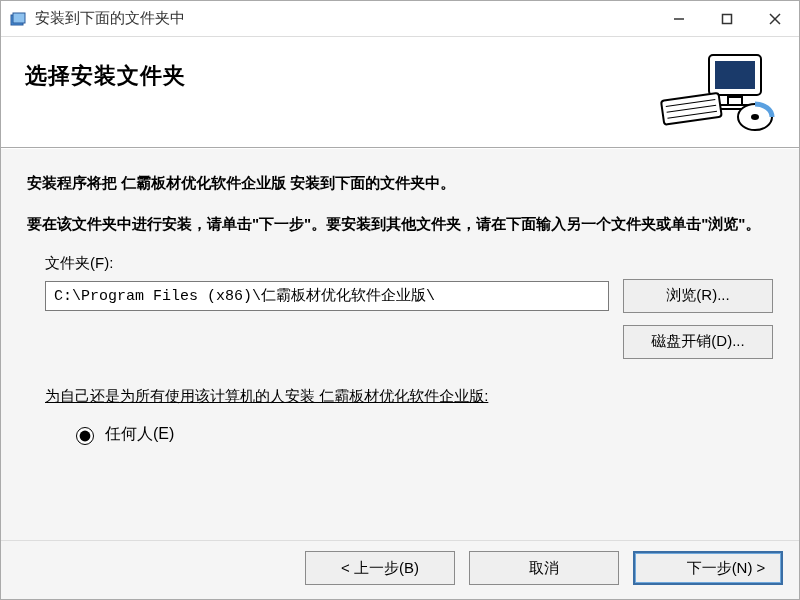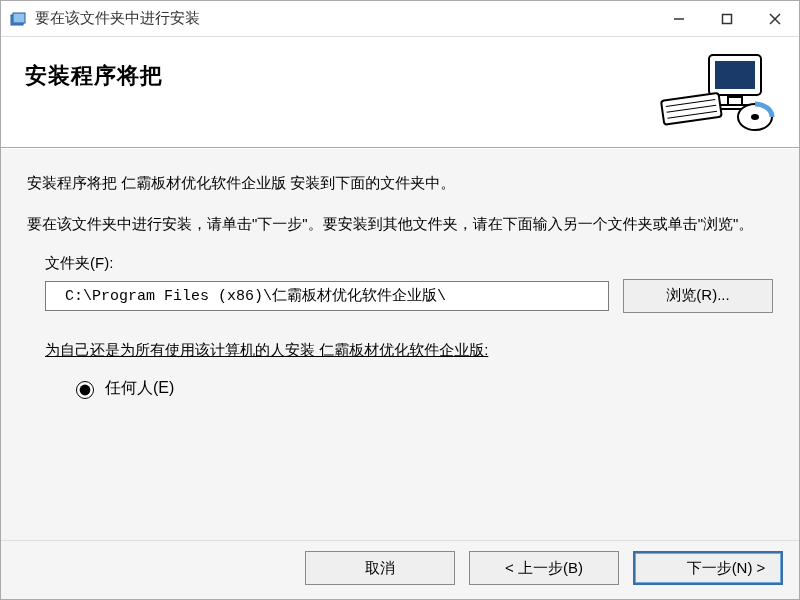--- a/index.html
+++ b/index.html
@@ -62,34 +62,34 @@
   .header-art {
     width: 120px; height: 80px;
   }
   .body-panel {
     flex: 1;
     background: #f5f5f5;
     border-top: 1px solid #fff;
     padding: 22px 26px 10px 26px;
     overflow: hidden;
   }
-  .instr { margin: 0 0 18px 0; line-height: 1.55; }
+  .instr { margin: 0 0 18px 0; line-height: 1.55; font-weight: bold; }
   .folder-label { margin: 8px 0 6px 18px; }
   .folder-row {
     display: flex;
     align-items: center;
     gap: 14px;
     margin-left: 18px;
   }
   .folder-input {
     flex: 1;
     height: 30px;
     border: 1px solid #7a7a7a;
     background: #fff;
-    padding: 2px 19px;
+    padding: 2px 8px;
     font-family: Consolas, "Courier New", monospace;
     font-size: 15px;
   }
   .std-btn {
     min-width: 150px;
     height: 34px;
     background: #efefef;
     border: 1px solid #8b8b8b;
     font-size: 15px;
     padding: 0 18px;
@@ -147,21 +147,21 @@
 
 <div class="window">
 
   <div class="titlebar">
     <span class="app-icon">
       <svg viewBox="0 0 16 16" width="16" height="16">
         <rect x="1" y="4" width="12" height="10" fill="#4a90d9" stroke="#2a5a9a"></rect>
         <rect x="3" y="2" width="12" height="10" fill="#8ec2ef" stroke="#2a5a9a"></rect>
       </svg>
     </span>
-    <div class="title">要在该文件夹中进行安装</div>
+    <div class="title">安装到下面的文件夹中</div>
     <div class="win-controls">
       <div class="win-btn">
         <svg width="12" height="12" viewBox="0 0 12 12">
             <line x1="1" y1="6" x2="11" y2="6" stroke="#333" stroke-width="1.5"></line>
           </svg>
       </div>
       <div class="win-btn">
         <svg width="12" height="12" viewBox="0 0 12 12">
             <rect x="1.5" y="1.5" width="9" height="9" fill="none" stroke="#333" stroke-width="1.5"></rect>
           </svg>
@@ -169,21 +169,21 @@
       <div class="win-btn">
         <svg width="12" height="12" viewBox="0 0 12 12">
             <line x1="1" y1="1" x2="11" y2="11" stroke="#333" stroke-width="1.5"></line>
             <line x1="11" y1="1" x2="1" y2="11" stroke="#333" stroke-width="1.5"></line>
           </svg>
       </div>
     </div>
   </div>
 
   <div class="header-panel">
-    <h1>安装程序将把</h1>
+    <h1>选择安装文件夹</h1>
     <div class="header-art">
       <svg viewBox="0 0 120 80">
 
         <rect x="54" y="2" width="52" height="40" rx="4" fill="#fff" stroke="#000" stroke-width="2"></rect>
         <rect x="60" y="8" width="40" height="28" fill="#1a3a6a"></rect>
         <rect x="73" y="44" width="14" height="8" fill="#fff" stroke="#000" stroke-width="2"></rect>
         <rect x="62" y="52" width="36" height="4" fill="#fff" stroke="#000" stroke-width="2"></rect>
 
         <g transform="translate(6,48) rotate(-8)">
           <rect x="0" y="0" width="58" height="24" rx="3" fill="#fff" stroke="#000" stroke-width="2"></rect>
@@ -203,30 +203,33 @@
     <p class="instr">安装程序将把 仁霸板材优化软件企业版 安装到下面的文件夹中。</p>
     <p class="instr">要在该文件夹中进行安装，请单击"下一步"。要安装到其他文件夹，请在下面输入另一个文件夹或单击"浏览"。</p>
 
     <p class="folder-label">文件夹(F):</p>
 
     <div class="folder-row">
       <input class="folder-input" type="text" value="C:\Program Files (x86)\仁霸板材优化软件企业版\" style="">
       <button class="std-btn">浏览(R)...</button>
     </div>
 
+    <div class="disk-row">
+      <button class="std-btn">磁盘开销(D)...</button>
+    </div>
 
     <p class="install-for">为自己还是为所有使用该计算机的人安装 仁霸板材优化软件企业版:</p>
 
     <div class="radio-group">
       <label class="radio-item">
         <input type="radio" name="installfor" checked="" style="">
         <span>任何人(E)</span>
       </label>
     </div>
   </div>
 
   <div class="footer">
+    <button class="nav-btn">&lt; 上一步(B)</button>
     <button class="nav-btn">取消</button>
-    <button class="nav-btn">&lt; 上一步(B)</button>
     <button class="nav-btn primary">下一步(N) &gt;</button>
   </div>
 
 </div>
 
 </body></html>

